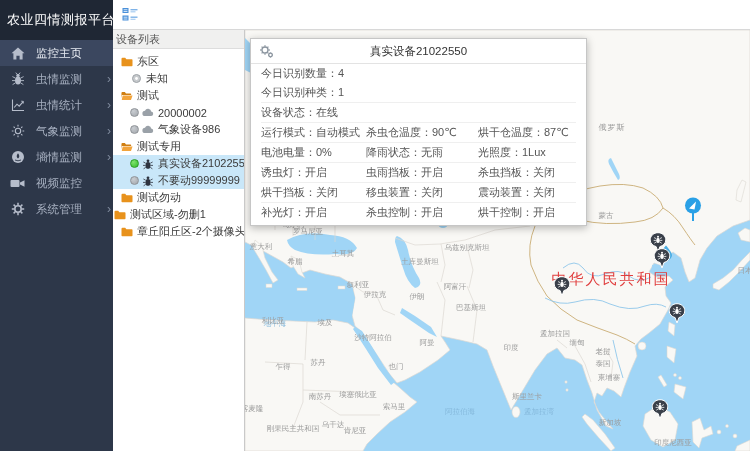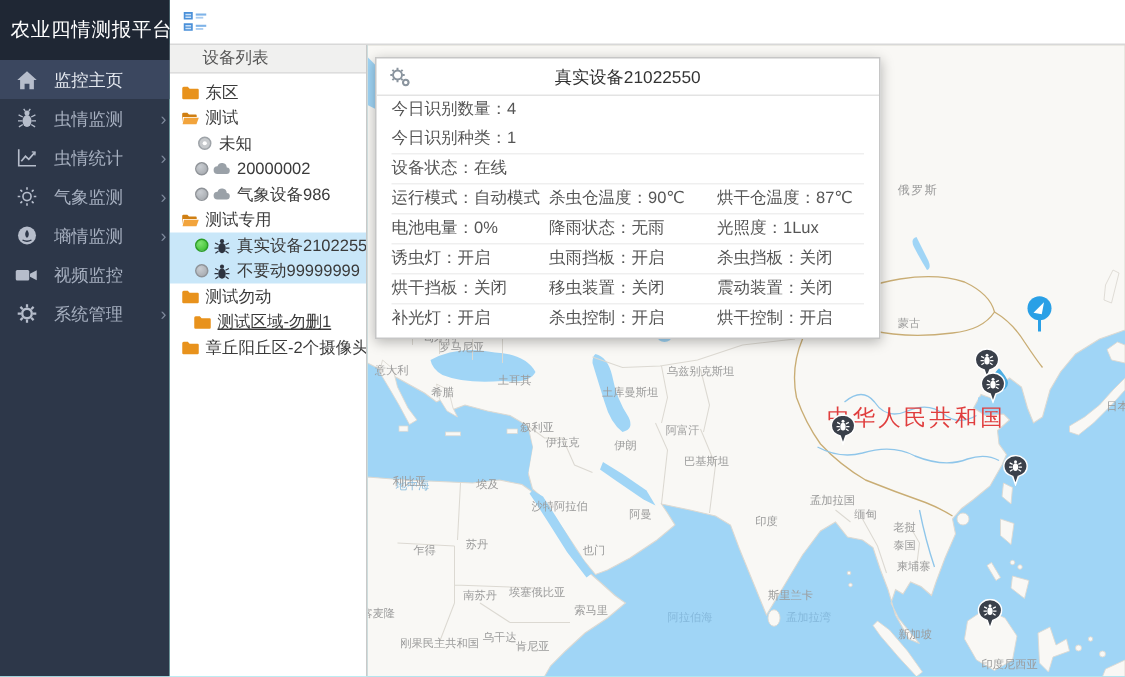--- a/index.html
+++ b/index.html
@@ -1,36 +1,36 @@
 <!DOCTYPE html>
 <html style="--ocean: #a0d5f6;"><head>
 <meta charset="utf-8">
 <style>
   * { box-sizing: border-box; margin: 0; padding: 0; }
   html,body { width:750px; height:451px; }
   body { font-family:"Liberation Sans","DejaVu Sans",sans-serif; font-size:12px; overflow:hidden; }
-  .app { position:relative; width:750px; height:451px; background:#5eead4; overflow:hidden; }
+  .app { position:relative; width:750px; height:451px; background:#14532d; overflow:hidden; }
 
   
   .sidebar { position:absolute; left:0; top:0; bottom:0; width:113px; background:#2d3749; z-index:30; }
   .sidebar-title { height:40px; line-height:40px; background:#1f2734; color:#fff; font-size:13px; padding-left:7px; letter-spacing:.5px; white-space:nowrap; }
   .nav-item { height:26px; display:flex; align-items:center; padding:0 2px 0 10px; color:#a7b0c0; font-size:11.5px; cursor:pointer; }
   .nav-item.active { background:#3b475f; color:#e6eaf1; }
   .nav-item .nicon { width:15px; height:14px; margin-right:11px; display:inline-flex; align-items:center; justify-content:center; flex:none; }
   .nav-item .nlabel { flex:1; white-space:nowrap; }
   .nav-item .chev { color:#7f8a9d; font-size:12px; line-height:1; }
 
   
   .main { position:absolute; left:113px; top:0; right:0; bottom:0; }
   .topbar { height:30px; background:#fff; border-bottom:1px solid #d8d8d8; display:flex; align-items:center; padding-left:9px; position:relative; z-index:25; }
   .content { position:absolute; top:30px; left:0; right:0; bottom:0; display:flex; }
 
   
   .device-panel { width:132px; background:#fff; border-right:1px solid #c9c9c9; flex:none; z-index:20; position:relative; }
-  .panel-header { height:19px; line-height:18px; background:#f0f0ef; border-bottom:1px solid #ddd; font-size:11px; color:#555; padding-left:22px; }
+  .panel-header { height:19px; line-height:18px; background:#f0f0ef; border-bottom:1px solid #ddd; font-size:11px; color:#555; padding-left:3px; }
   .tree { padding-top:4px; }
   .tree-item { height:17px; display:flex; align-items:center; font-size:11px; color:#3a3a3a; cursor:pointer; white-space:nowrap; overflow:hidden; }
   .tree-item.selected { background:#c9e7f9; }
   .tree-item .ticon { display:inline-flex; align-items:center; justify-content:center; width:12px; height:11px; margin-right:4px; flex:none; }
   .tree-item .dot { width:9px; height:9px; border-radius:50%; margin-right:3px; flex:none; border:1px solid #8f9398; background:radial-gradient(circle at 35% 30%, #c9cdd2, #a2a6ab); }
   .tree-item .dot.online { border-color:#2d9d27; background:radial-gradient(circle at 35% 30%, #7fe36f, #34bb2a); }
 
   
   .map { position:relative; flex:1; overflow:hidden; background:var(--ocean,#a0d5f6); }
   .map svg.basemap { position:absolute; left:0; top:0; }
@@ -166,37 +166,37 @@
         <div class="panel-header">设备列表</div>
         <div class="tree" id="tree">
             <div class="tree-item" style="padding-left: 8px;">
               <span class="ticon">
                 <svg width="12" height="10" viewBox="0 0 12 10">
                   <path d="M0.5,1.8 Q0.5,0.8 1.5,0.8 L4.2,0.8 L5.4,2.2 L10.8,2.2 Q11.5,2.2 11.5,3 L11.5,8.4 Q11.5,9.2 10.7,9.2 L1.3,9.2 Q0.5,9.2 0.5,8.4 Z" fill="#e8921c"></path>
                 </svg>
               </span>
               <span class="tlabel">东区</span>
             </div>
+            <div class="tree-item" style="padding-left: 17px;">
+              <span class="ticon">
+                <svg width="11" height="11" viewBox="0 0 11 11">
+                  <circle cx="5.5" cy="5.5" r="4" fill="#c7cacd" stroke="#9ea3a8" stroke-width="1"></circle>
+                  <circle cx="5.5" cy="5.5" r="1.4" fill="#fff"></circle>
+                </svg>
+              </span>
+              <span class="tlabel">未知</span>
+            </div>
             <div class="tree-item" style="padding-left: 8px;">
               <span class="ticon">
                 <svg width="13" height="10" viewBox="0 0 13 10">
                   <path d="M0.5,1.8 Q0.5,0.8 1.5,0.8 L4.2,0.8 L5.4,2.2 L10.3,2.2 Q11,2.2 11,3 L11,4 L1,4 L0.5,8 Z" fill="#d07f12"></path>
                   <path d="M1.8,4.4 L12.5,4.4 L10.8,9.2 L0.8,9.2 Z" fill="#f2a43c"></path>
                 </svg>
               </span>
               <span class="tlabel">测试</span>
-            </div>
-            <div class="tree-item" style="padding-left: 17px;">
-              <span class="ticon">
-                <svg width="11" height="11" viewBox="0 0 11 11">
-                  <circle cx="5.5" cy="5.5" r="4" fill="#c7cacd" stroke="#9ea3a8" stroke-width="1"></circle>
-                  <circle cx="5.5" cy="5.5" r="1.4" fill="#fff"></circle>
-                </svg>
-              </span>
-              <span class="tlabel">未知</span>
             </div>
             <div class="tree-item" style="padding-left: 17px;">
               <span class="dot"></span>
               <span class="ticon">
                 <svg width="12" height="9" viewBox="0 0 12 9">
                   <path d="M3,8 a2.6,2.6 0 0 1 0,-5.2 a3.2,3.2 0 0 1 6.2,0.8 a2.1,2.1 0 0 1 -0.4,4.4 Z" fill="#9aa1a8"></path>
                 </svg>
               </span>
               <span class="tlabel">20000002</span>
             </div>
@@ -245,21 +245,21 @@
               <span class="tlabel">不要动99999999</span>
             </div>
             <div class="tree-item" style="padding-left: 8px;">
               <span class="ticon">
                 <svg width="12" height="10" viewBox="0 0 12 10">
                   <path d="M0.5,1.8 Q0.5,0.8 1.5,0.8 L4.2,0.8 L5.4,2.2 L10.8,2.2 Q11.5,2.2 11.5,3 L11.5,8.4 Q11.5,9.2 10.7,9.2 L1.3,9.2 Q0.5,9.2 0.5,8.4 Z" fill="#e8921c"></path>
                 </svg>
               </span>
               <span class="tlabel">测试勿动</span>
             </div>
-            <div class="tree-item" style="padding-left: 16px; text-decoration: underline;">
+            <div class="tree-item" style="padding-left: 1px;">
               <span class="ticon">
                 <svg width="12" height="10" viewBox="0 0 12 10">
                   <path d="M0.5,1.8 Q0.5,0.8 1.5,0.8 L4.2,0.8 L5.4,2.2 L10.8,2.2 Q11.5,2.2 11.5,3 L11.5,8.4 Q11.5,9.2 10.7,9.2 L1.3,9.2 Q0.5,9.2 0.5,8.4 Z" fill="#e8921c"></path>
                 </svg>
               </span>
               <span class="tlabel">测试区域-勿删1</span>
             </div>
             <div class="tree-item" style="padding-left: 8px;">
               <span class="ticon">
                 <svg width="12" height="10" viewBox="0 0 12 10">

